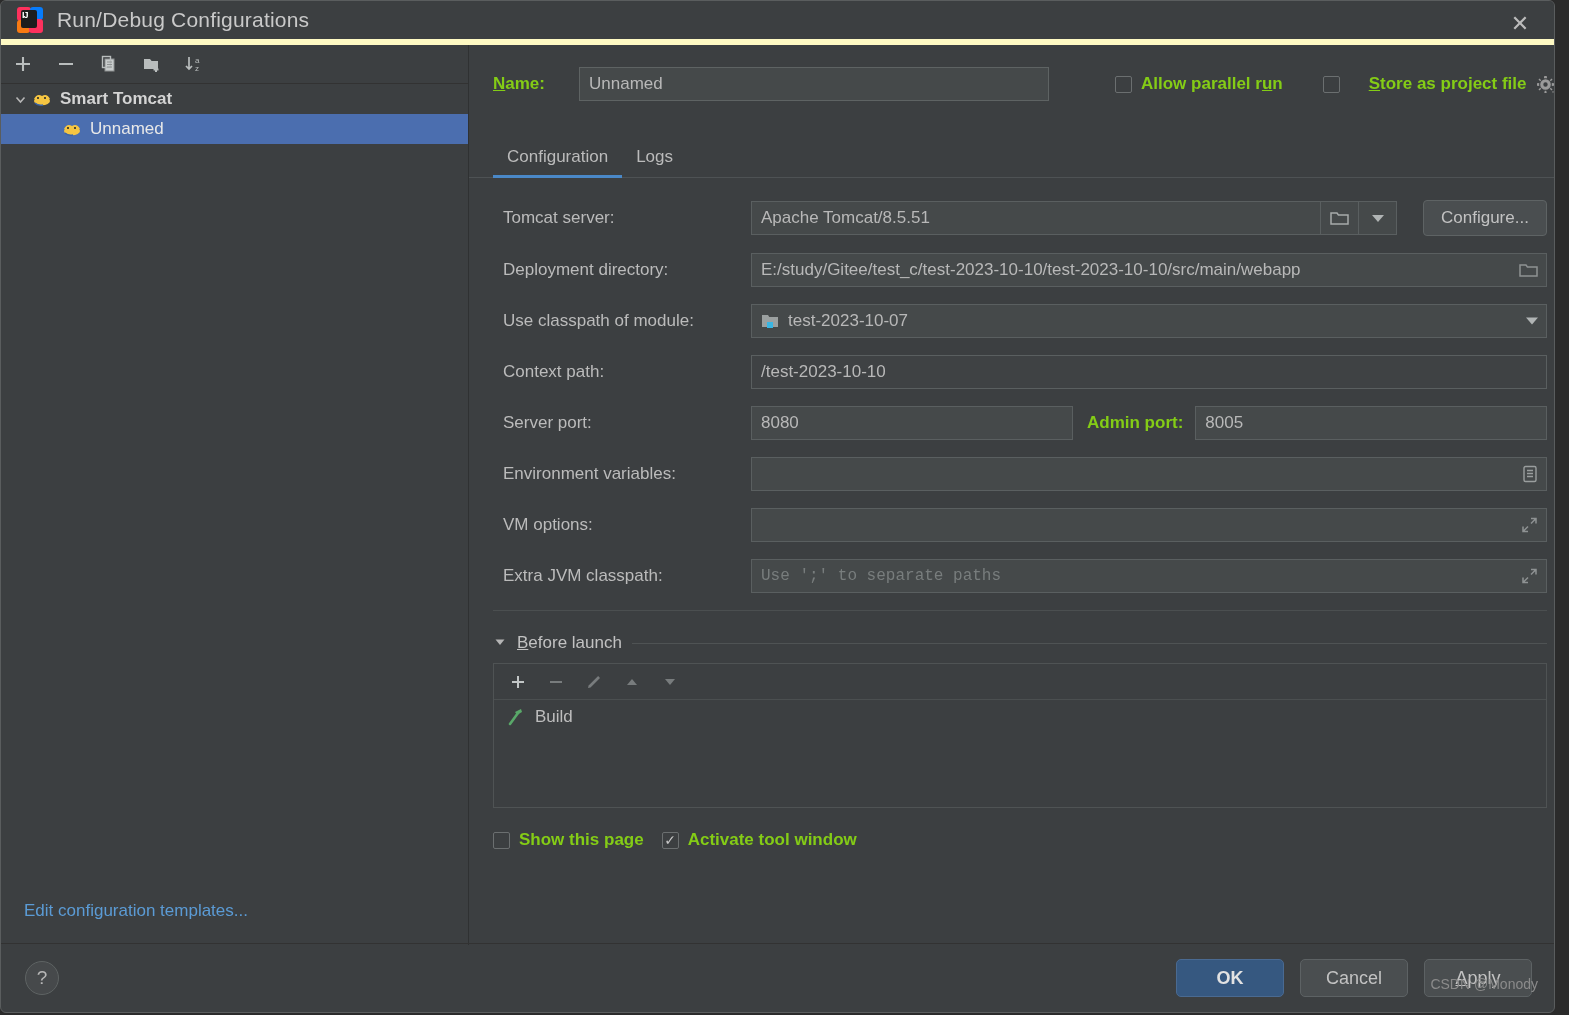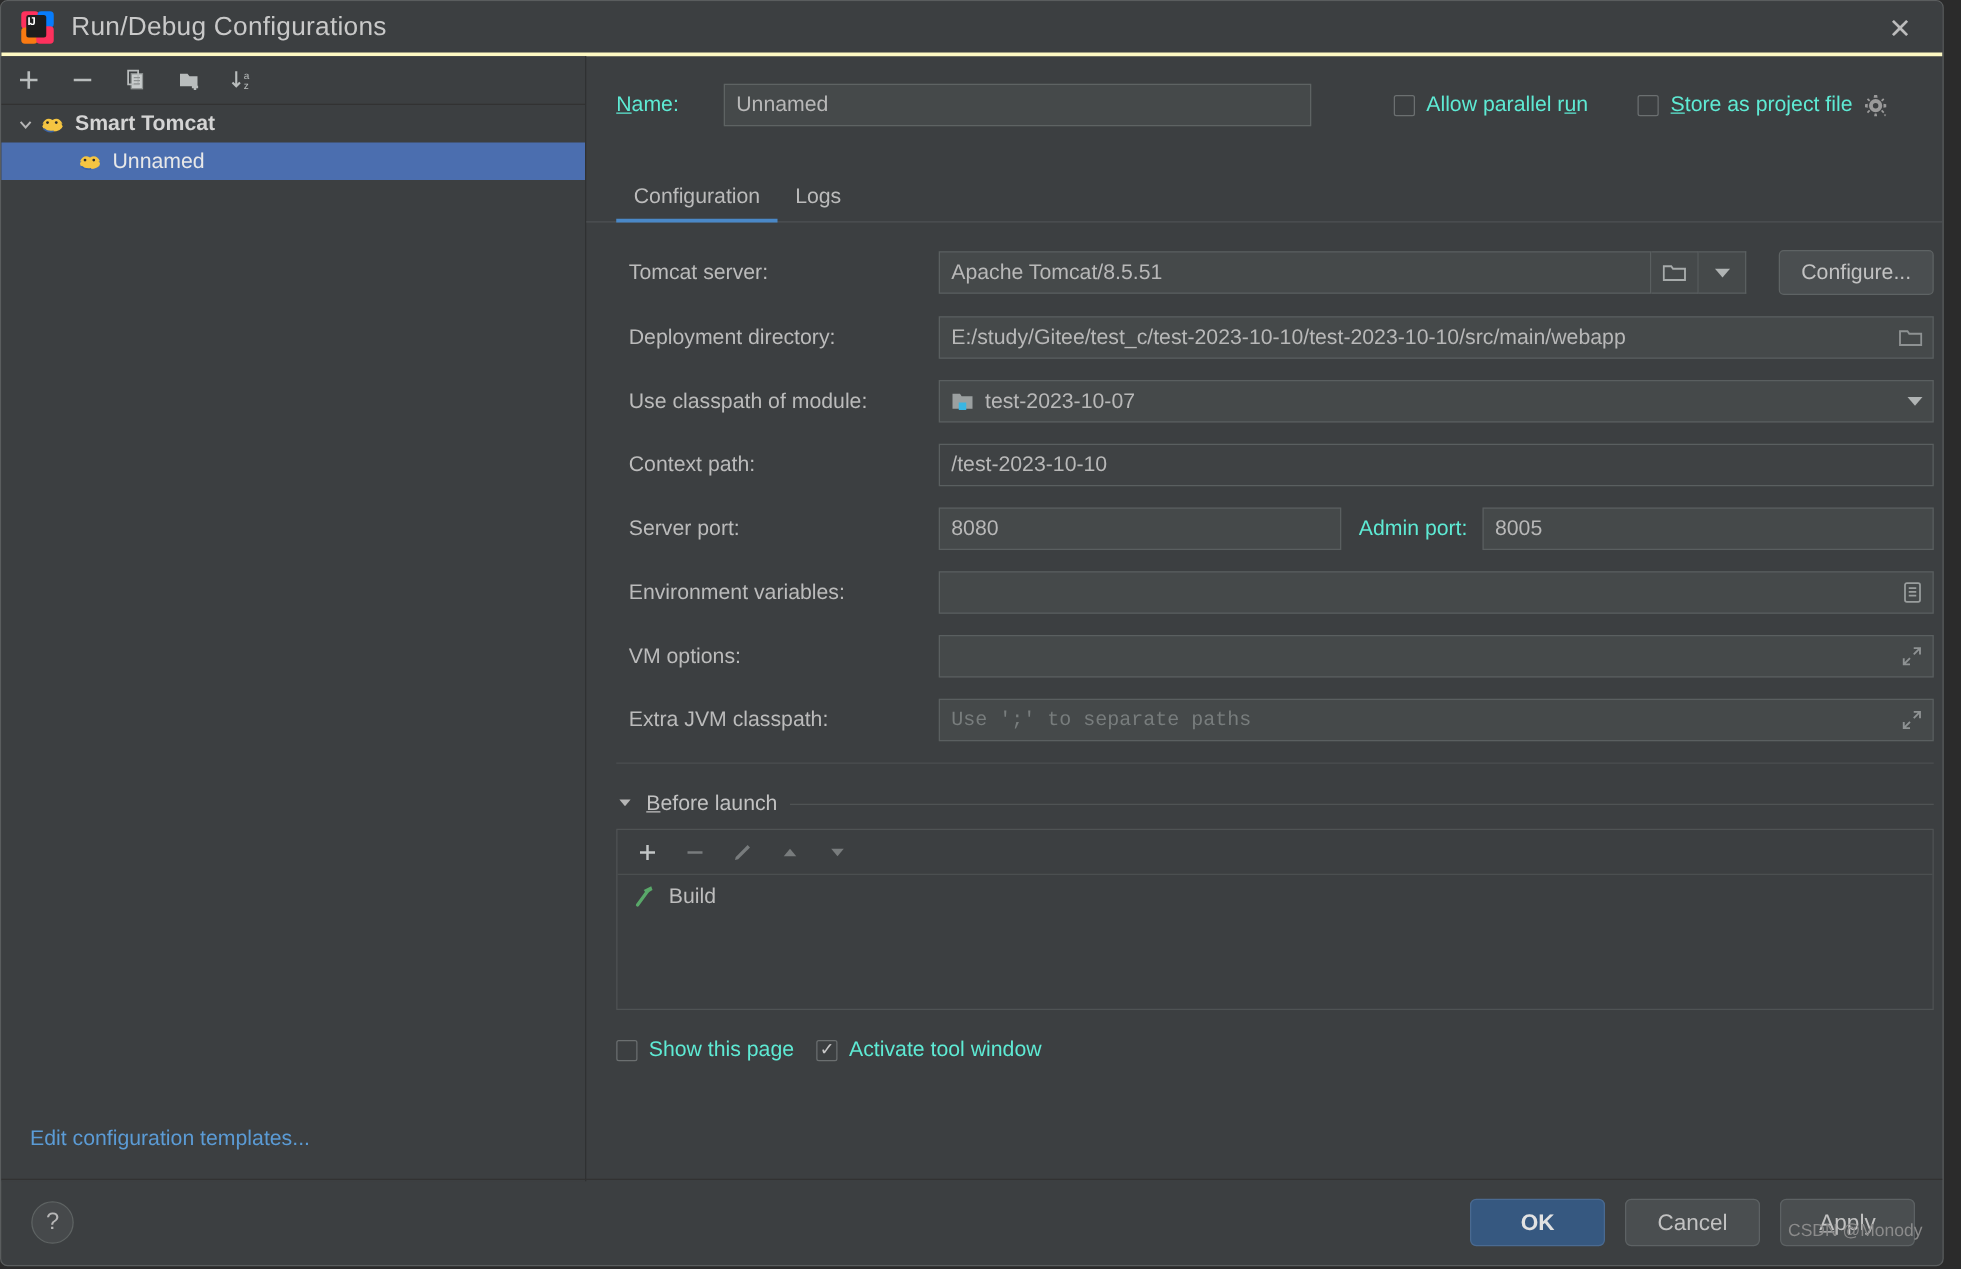--- a/index.html
+++ b/index.html
@@ -18,21 +18,21 @@
     border-radius: 6px;
     overflow: hidden;
     color: #bbbbbb;
   }
 
   
   #titlebar {
     height: 44px;
     display: flex; align-items: center;
     background: #3c3f41;
-    border-bottom: 3px solid #fef9c3;
+    border-bottom: 6px solid #fef9c3;
     position: relative;
   }
   #app-icon {
     width: 26px; height: 26px; margin-left: 16px; margin-right: 14px;
     position: relative; flex: none;
   }
   #app-icon .sq { position: absolute; border-radius: 3px; }
   #app-icon .b1 { left:0; top:0; width:14px; height:14px; background:#fe315d; }
   #app-icon .b2 { right:0; top:0; width:13px; height:13px; background:#077cfb; }
   #app-icon .b3 { left:0; bottom:0; width:13px; height:13px; background:#f97a12; }
@@ -101,40 +101,40 @@
   }
 
   
   #right-panel {
     flex: 1; position: relative; padding: 0;
   }
   #name-row {
     display: flex; align-items: center;
     padding: 22px 0 0 0;
   }
-  .lbl { color: #5eead4; font-size: 17px; }
+  .lbl { color: #84cc16; font-size: 17px; font-weight: bold; }
   #name-label { width: 86px; margin-left: 24px; }
   #name-input {
     width: 470px; height: 34px;
     background: #45494a; border: 1px solid #5e6363;
     color: #b8b8b8; font-size: 17px; padding: 0 9px;
     font-family: "Liberation Sans", sans-serif;
   }
   .chk-wrap { display:flex; align-items:center; cursor:pointer; }
   .chk {
     width: 17px; height: 17px; border: 1px solid #6b6f70;
     background: #3c3f41; border-radius: 2px; margin-right: 9px;
     display:flex; align-items:center; justify-content:center; flex:none;
   }
   .chk.checked::after {
     content: "\2713"; color: #c7c7c7; font-size: 14px; line-height:1;
     font-family: "DejaVu Sans", sans-serif;
   }
   #allow-parallel { margin-left: 66px; }
-  #store-project { margin-left: 40px; }
+  #store-project { margin-left: 40px; gap: 20px; }
   #gear-icon { margin-left: 8px; color:#9a9a9a; cursor:pointer; display:flex; }
 
   
   #tabs {
     margin: 40px 0 0 0; padding-left: 24px;
     display: flex; gap: 0px;
     border-bottom: 1px solid #4e5254;
   }
   .tab {
     font-size: 17px; color: #bbbbbb; padding: 6px 14px 10px 14px;

